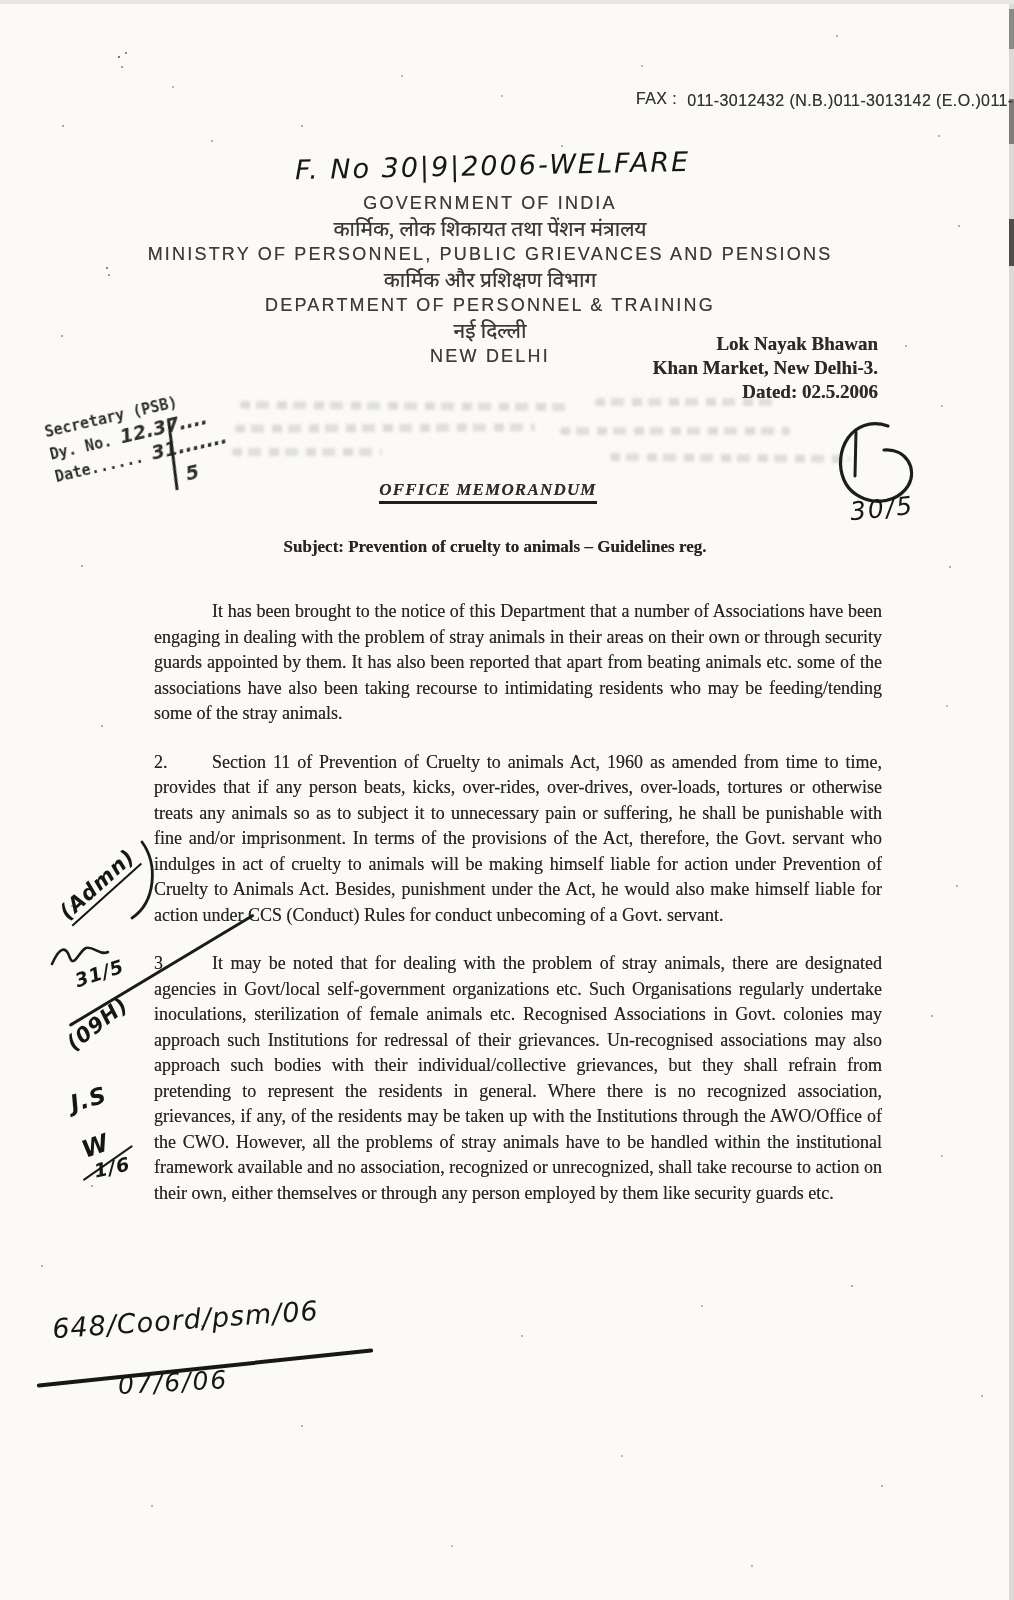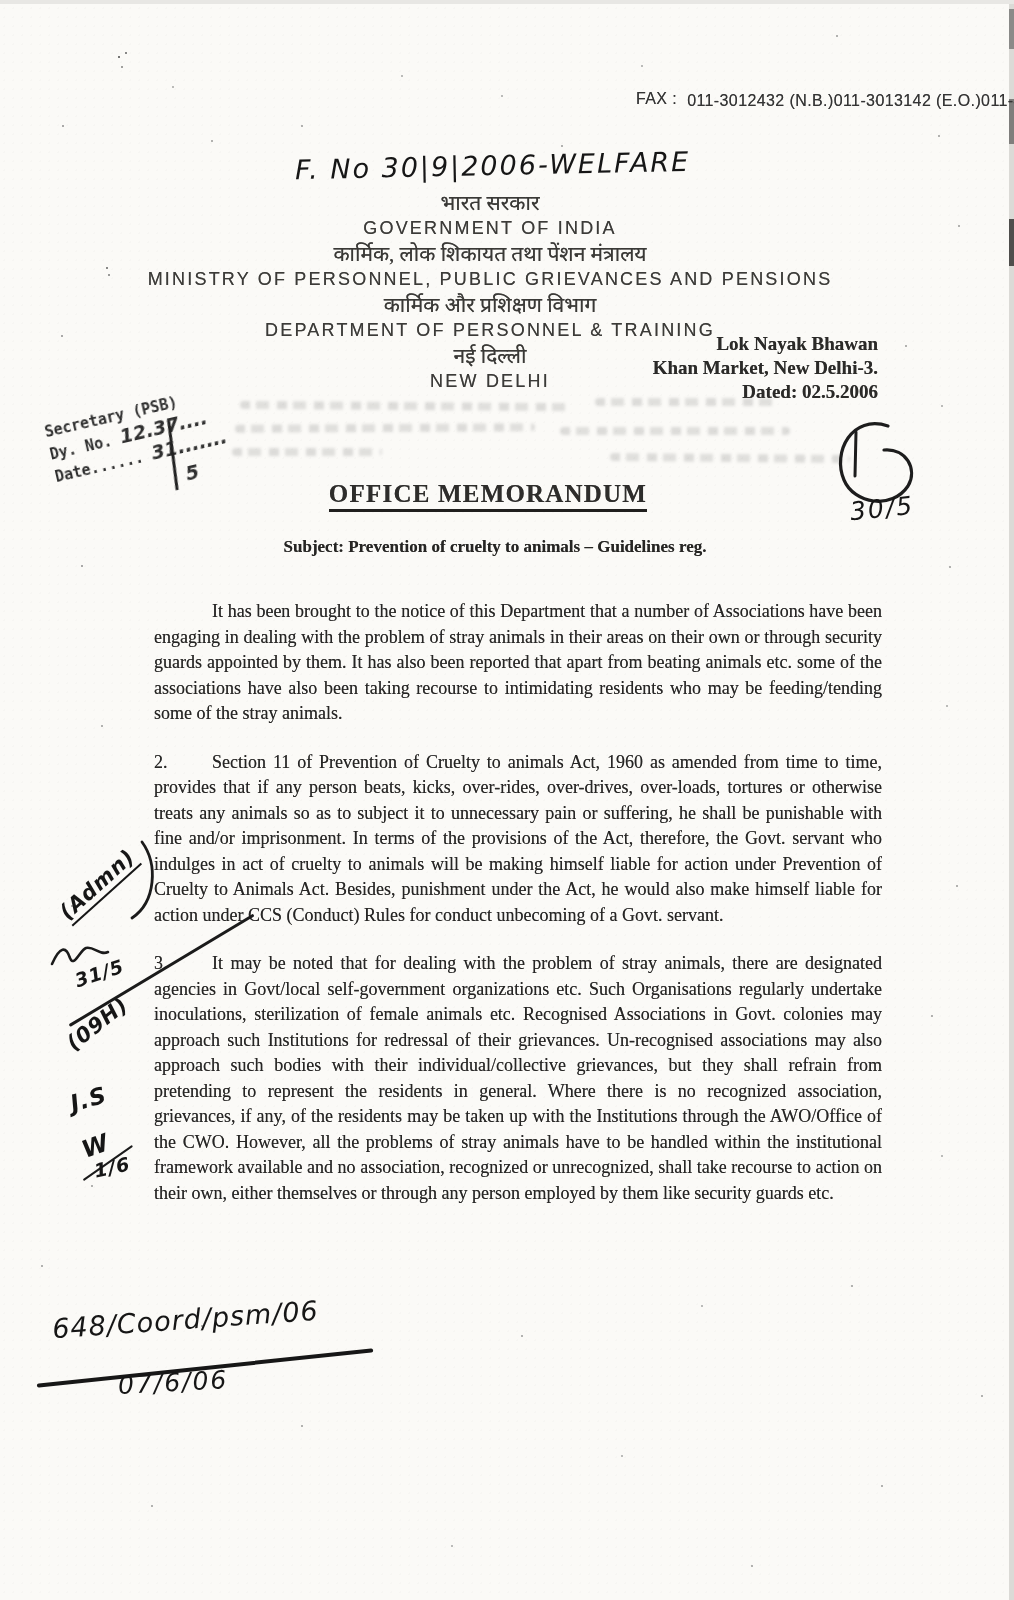--- a/index.html
+++ b/index.html
@@ -38,21 +38,21 @@
   .stamp .hwnum{font-family:"DejaVu Sans",sans-serif;font-style:italic;font-size:19px;font-weight:bold;}
   .stamp-stroke{position:absolute;left:118px;top:26px;width:2.5px;height:70px;background:#222;transform:rotate(6deg);}
   .stamp-s{position:absolute;left:128px;top:72px;font-size:20px;}
 
   
   .smudge{position:absolute;height:8px;border-radius:4px;opacity:.23;filter:blur(1.4px);
     background:repeating-linear-gradient(90deg,#777 0 10px,transparent 10px 16px,#888 16px 29px,transparent 29px 37px);}
 
   
   .memo-title{position:absolute;left:0;top:476px;width:976px;text-align:center;}
-  .memo-title span{font-size:25px;font-weight:bold;letter-spacing:1.2px;border-bottom:3px solid #201f1e;padding-bottom:2px;}
+  .memo-title span{font-size:17px;font-weight:bold;letter-spacing:1.2px;border-bottom:3px solid #201f1e;padding-bottom:2px;font-style:italic;}
   .subject{position:absolute;left:0;top:533px;width:990px;text-align:center;font-size:17px;font-weight:bold;color:#262523;}
 
   
   .sig{position:absolute;left:826px;top:410px;}
   .sig-note{position:absolute;left:850px;top:490px;font-size:25px;transform:rotate(-6deg);letter-spacing:2px;}
 
   
   .bodytext{position:absolute;left:154px;top:595px;width:728px;font-size:18px;line-height:25.5px;text-align:justify;color:#272625;}
   .bodytext p{margin:0 0 23px 0;}
   .bodytext p.first{text-indent:58px;}
@@ -106,21 +106,20 @@
       <span>011-3013142 (E.O.)</span>
       <span>011-4624821 (L.N.B.)</span>
       <span>011-6869032 (Trg. Div.)</span>
       <span>011-4361230 (P.E.S.B.)</span>
     </span>
   </div>
 
   <div class="fileno hw">F. No 30|9|2006-WELFARE</div>
 
   <div class="letterhead ink">
-    <div class="hi">भारत सरकार</div>
     <div class="en sans">GOVERNMENT OF INDIA</div>
     <div class="hi">कार्मिक, लोक शिकायत तथा पेंशन मंत्रालय</div>
     <div class="en sans">MINISTRY OF PERSONNEL, PUBLIC GRIEVANCES AND PENSIONS</div>
     <div class="hi">कार्मिक और प्रशिक्षण विभाग</div>
     <div class="en sans">DEPARTMENT OF PERSONNEL &amp; TRAINING</div>
     <div class="hi">नई दिल्ली</div>
     <div class="en sans">NEW DELHI</div>
   </div>
 
   <div class="addr ink">

